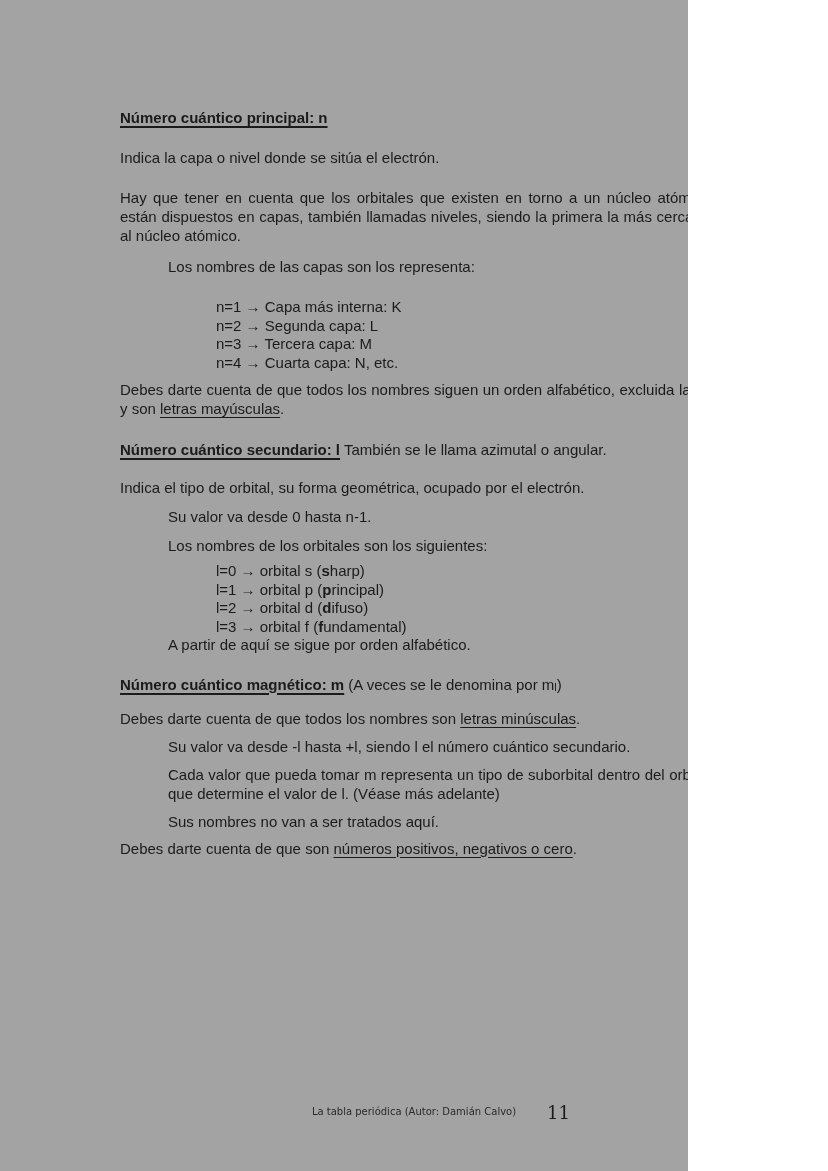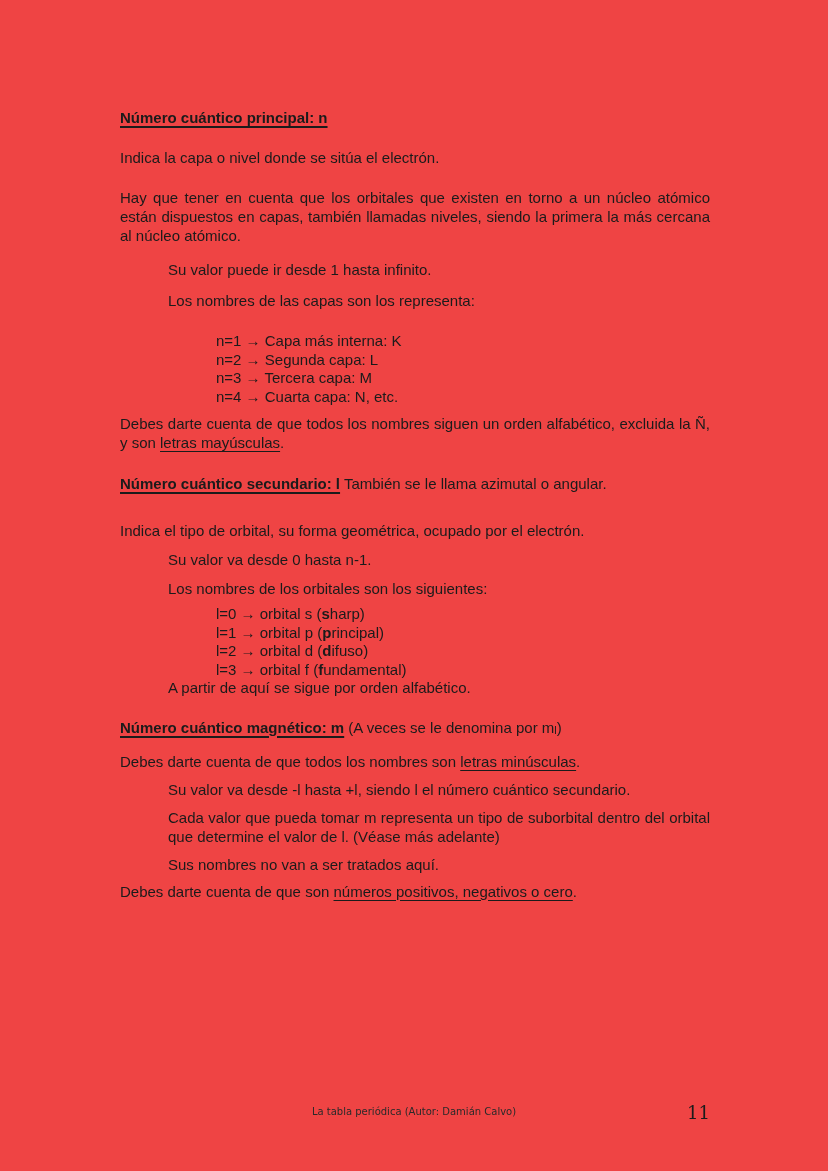--- a/index.html
+++ b/index.html
@@ -2,23 +2,23 @@
 <html><head>
 <meta charset="utf-8">
 <style>
   html, body {
     margin: 0;
     padding: 0;
     background: #ffffff;
   }
   .page {
     position: relative;
-    width: 828px;
+    width: 688px;
     height: 1171px;
-    background: #ef4444;
+    background: #a3a3a3;
     font-family: "Liberation Sans", sans-serif;
     color: #1b1b1b;
     overflow: hidden;
   }
   .content {
     position: absolute;
     top: 108px;
     left: 120px;
     width: 590px;
     font-size: 15px;
@@ -41,21 +41,21 @@
   .ind2 { padding-left: 96px; }
   .tight { line-height: 18.5px; }
   .sub {
     font-size: 11px;
     vertical-align: -1px;
   }
   
   .mt-h1   { margin-top: 0; }
   .mt-21   { margin-top: 21px; }
   .mt-20   { margin-top: 20px; }
-  .mt-19   { margin-top: 28px; }
+  .mt-19   { margin-top: 19px; }
   .mt-18   { margin-top: 18px; }
   .mt-15   { margin-top: 15px; }
   .mt-12   { margin-top: 12px; }
   .mt-11   { margin-top: 22px; }
   .mt-10   { margin-top: 10px; }
   .mt-9    { margin-top: 9px; }
   .mt-8    { margin-top: 8px; }
   .mt-7    { margin-top: 7px; }
   .mt-22   { margin-top: 22px; }
   .footer-title {
@@ -82,21 +82,20 @@
 
 <div class="page">
   <div class="content">
 
     <div class="block mt-h1"><span class="hu">Número cuántico principal: n</span></div>
 
     <div class="block mt-21">Indica la capa o nivel donde se sitúa el electrón.</div>
 
     <div class="block mt-21 just">Hay que tener en cuenta que los orbitales que existen en torno a un núcleo atómico están dispuestos en capas, también llamadas niveles, siendo la primera la más cercana al núcleo atómico.</div>
 
-    <div class="block mt-15 ind1">Su valor puede ir desde 1 hasta infinito.</div>
 
     <div class="block mt-12 ind1">Los nombres de las capas son los representa:</div>
 
     <div class="block mt-11 ind2 tight">
       <div>n=1 → Capa más interna: K</div>
       <div>n=2 → Segunda capa: L</div>
       <div>n=3 → Tercera capa: M</div>
       <div>n=4 → Cuarta capa: N, etc.</div>
     </div>
 

